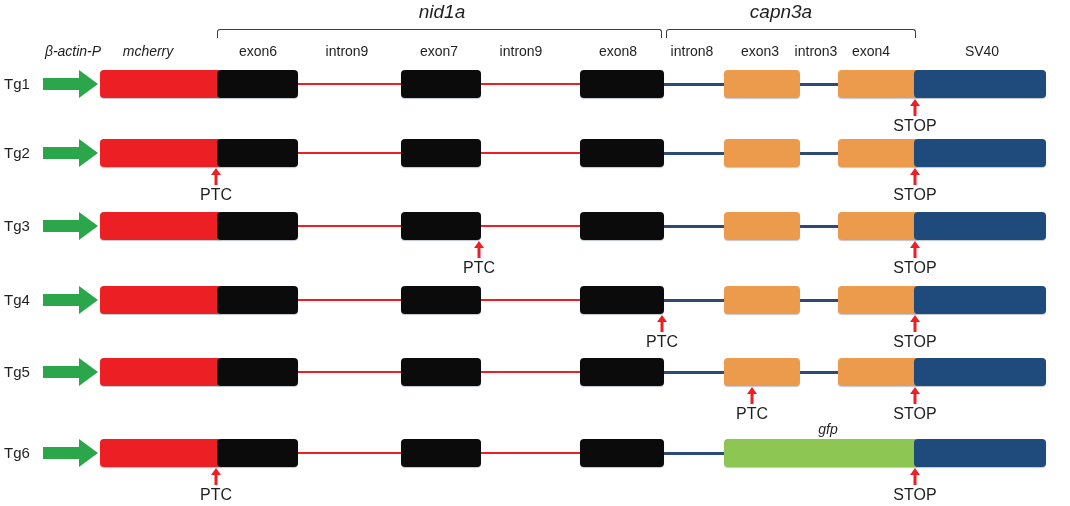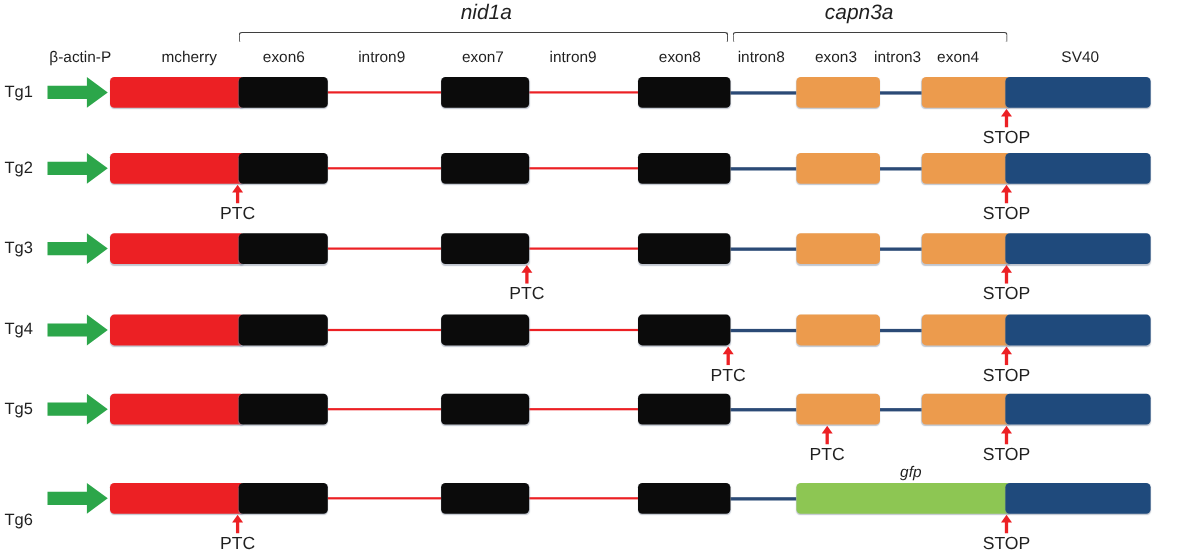--- a/index.html
+++ b/index.html
@@ -1,34 +1,34 @@
 <!DOCTYPE html>
 <html><head>
 <meta charset="utf-8">
 <style>
   html,body{margin:0;padding:0;background:#fff;}
   #stage{position:relative;width:1070px;height:506px;background:#ffffff;overflow:hidden;
          font-family:"Liberation Sans",sans-serif;color:#1f1f1f;}
   .hlabel{position:absolute;top:43px;transform:translateX(-50%);font-size:14px;line-height:16px;white-space:nowrap;}
-  .hlabel.it{}
+  .hlabel.it{font-style:italic;}
   .glabel{position:absolute;top:4px;transform:translateX(-50%);font-size:19px;line-height:16px;font-style:italic;white-space:nowrap;}
   .bracket{position:absolute;top:29px;height:8px;border-style:solid;border-width:1.4px 1.4px 0 1.4px;border-radius:3px 3px 0 0;}
   .rowlabel{position:absolute;left:4px;font-size:15px;line-height:18px;}
   .box{position:absolute;height:28px;border-radius:4px;box-shadow:0 1px 1px rgba(130,140,160,0.5);}
   .gline{position:absolute;}
   .seglabel{position:absolute;transform:translateX(-50%);font-size:14px;font-style:italic;line-height:16px;white-space:nowrap;}
   .mlabel{position:absolute;transform:translateX(-50%);font-size:16px;line-height:17px;white-space:nowrap;}
   .marrow,.parrow{position:absolute;}
 </style>
 </head>
 <body>
 
 <div id="stage">
     <div class="hlabel it" style="left: 73px;">β-actin-P</div>
-    <div class="hlabel it" style="left: 172px;">mcherry</div>
+    <div class="hlabel it" style="left: 148px;">mcherry</div>
     <div class="hlabel" style="left: 258px;">exon6</div>
     <div class="hlabel" style="left: 347px;">intron9</div>
     <div class="hlabel" style="left: 439px;">exon7</div>
     <div class="hlabel" style="left: 521px;">intron9</div>
     <div class="hlabel" style="left: 618px;">exon8</div>
     <div class="hlabel" style="left: 692px;">intron8</div>
     <div class="hlabel" style="left: 760px;">exon3</div>
     <div class="hlabel" style="left: 816px;">intron3</div>
     <div class="hlabel" style="left: 871px;">exon4</div>
     <div class="hlabel" style="left: 982px;">SV40</div>
@@ -140,21 +140,21 @@
     <div class="box" style="left: 838px; top: 358px; width: 81px; background: rgb(236, 155, 77); z-index: 20;"></div>
     <div class="box" style="left: 914px; top: 358px; width: 132px; background: rgb(31, 74, 124); z-index: 21;"></div>
     <div class="marrow" style="left: 746px; top: 387px; width: 12px; height: 17px; z-index: 40;"><svg width="12" height="17" viewBox="0 0 12 17">
         <polygon points="6,0 11,7 7.5,7 7.5,17 4.5,17 4.5,7 1,7" fill="#EC2024"></polygon>
       </svg></div>
     <div class="mlabel" style="left: 752px; top: 405px;">PTC</div>
     <div class="marrow" style="left: 909px; top: 387px; width: 12px; height: 17px; z-index: 40;"><svg width="12" height="17" viewBox="0 0 12 17">
         <polygon points="6,0 11,7 7.5,7 7.5,17 4.5,17 4.5,7 1,7" fill="#EC2024"></polygon>
       </svg></div>
     <div class="mlabel" style="left: 915px; top: 405px;">STOP</div>
-    <div class="rowlabel" style="top: 444px; margin-top: 20px;">Tg6</div>
+    <div class="rowlabel" style="top: 444px;">Tg6</div>
     <div class="parrow" style="left: 43px; top: 438px; width: 56px; height: 30px; z-index: 5;"><svg width="56" height="30" viewBox="0 0 56 30">
         <polygon points="0,9 36,9 36,1 55,15 36,29 36,21 0,21" fill="#2CA64A"></polygon>
       </svg></div>
     <div class="box" style="left: 100px; top: 439px; width: 122px; background: rgb(236, 32, 36); z-index: 11;"></div>
     <div class="box" style="left: 217px; top: 439px; width: 81px; background: rgb(11, 11, 11); z-index: 12;"></div>
     <div class="gline" style="left: 298px; top: 452px; width: 103px; height: 2px; background: rgb(236, 32, 36); z-index: 2;"></div>
     <div class="box" style="left: 401px; top: 439px; width: 80px; background: rgb(11, 11, 11); z-index: 14;"></div>
     <div class="gline" style="left: 481px; top: 452px; width: 99px; height: 2px; background: rgb(236, 32, 36); z-index: 2;"></div>
     <div class="box" style="left: 580px; top: 439px; width: 84px; background: rgb(11, 11, 11); z-index: 16;"></div>
     <div class="gline" style="left: 664px; top: 451.5px; width: 60px; height: 3px; background: rgb(43, 74, 118); z-index: 2;"></div>

